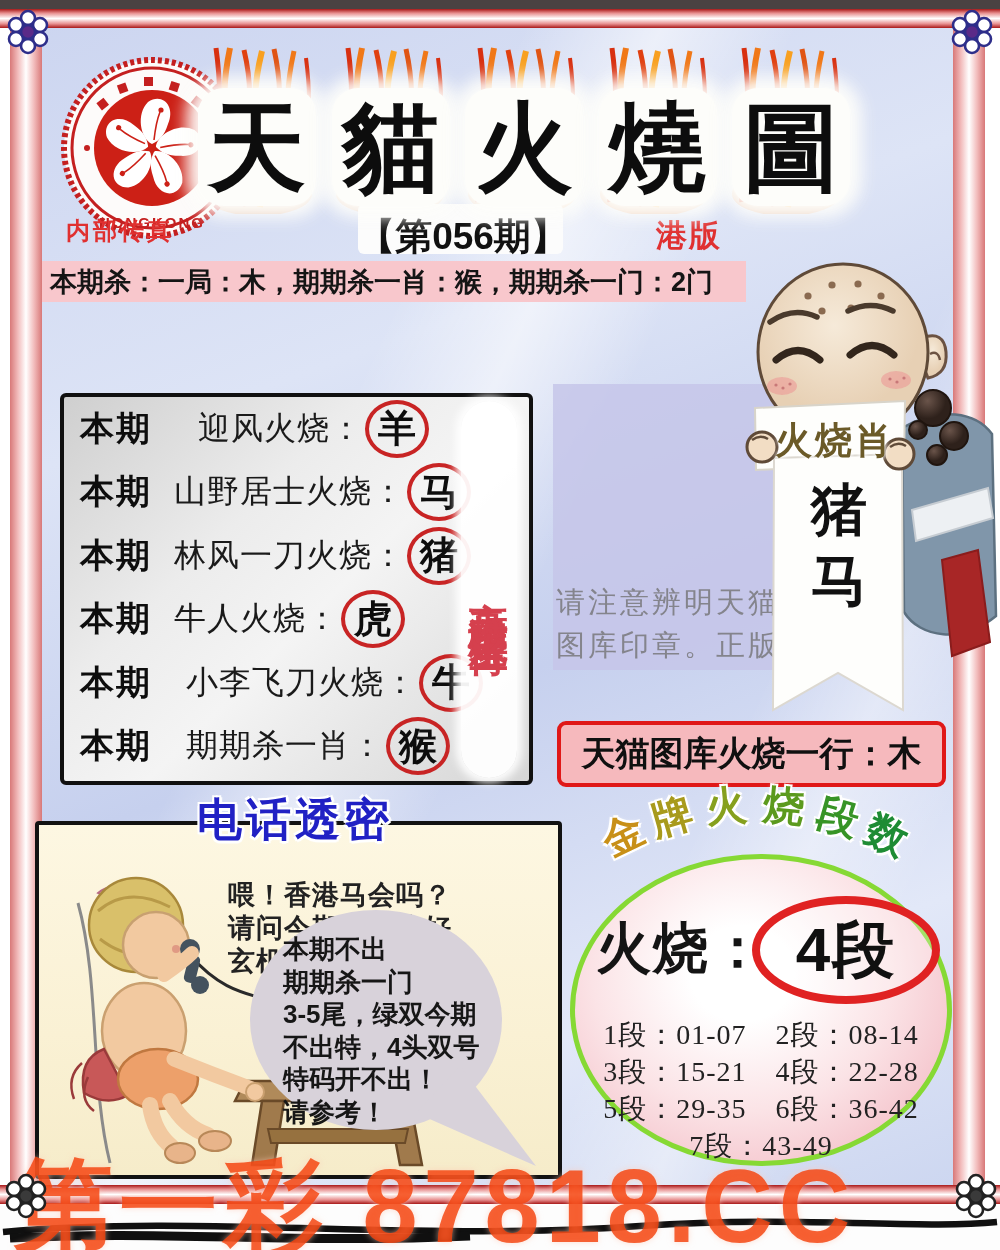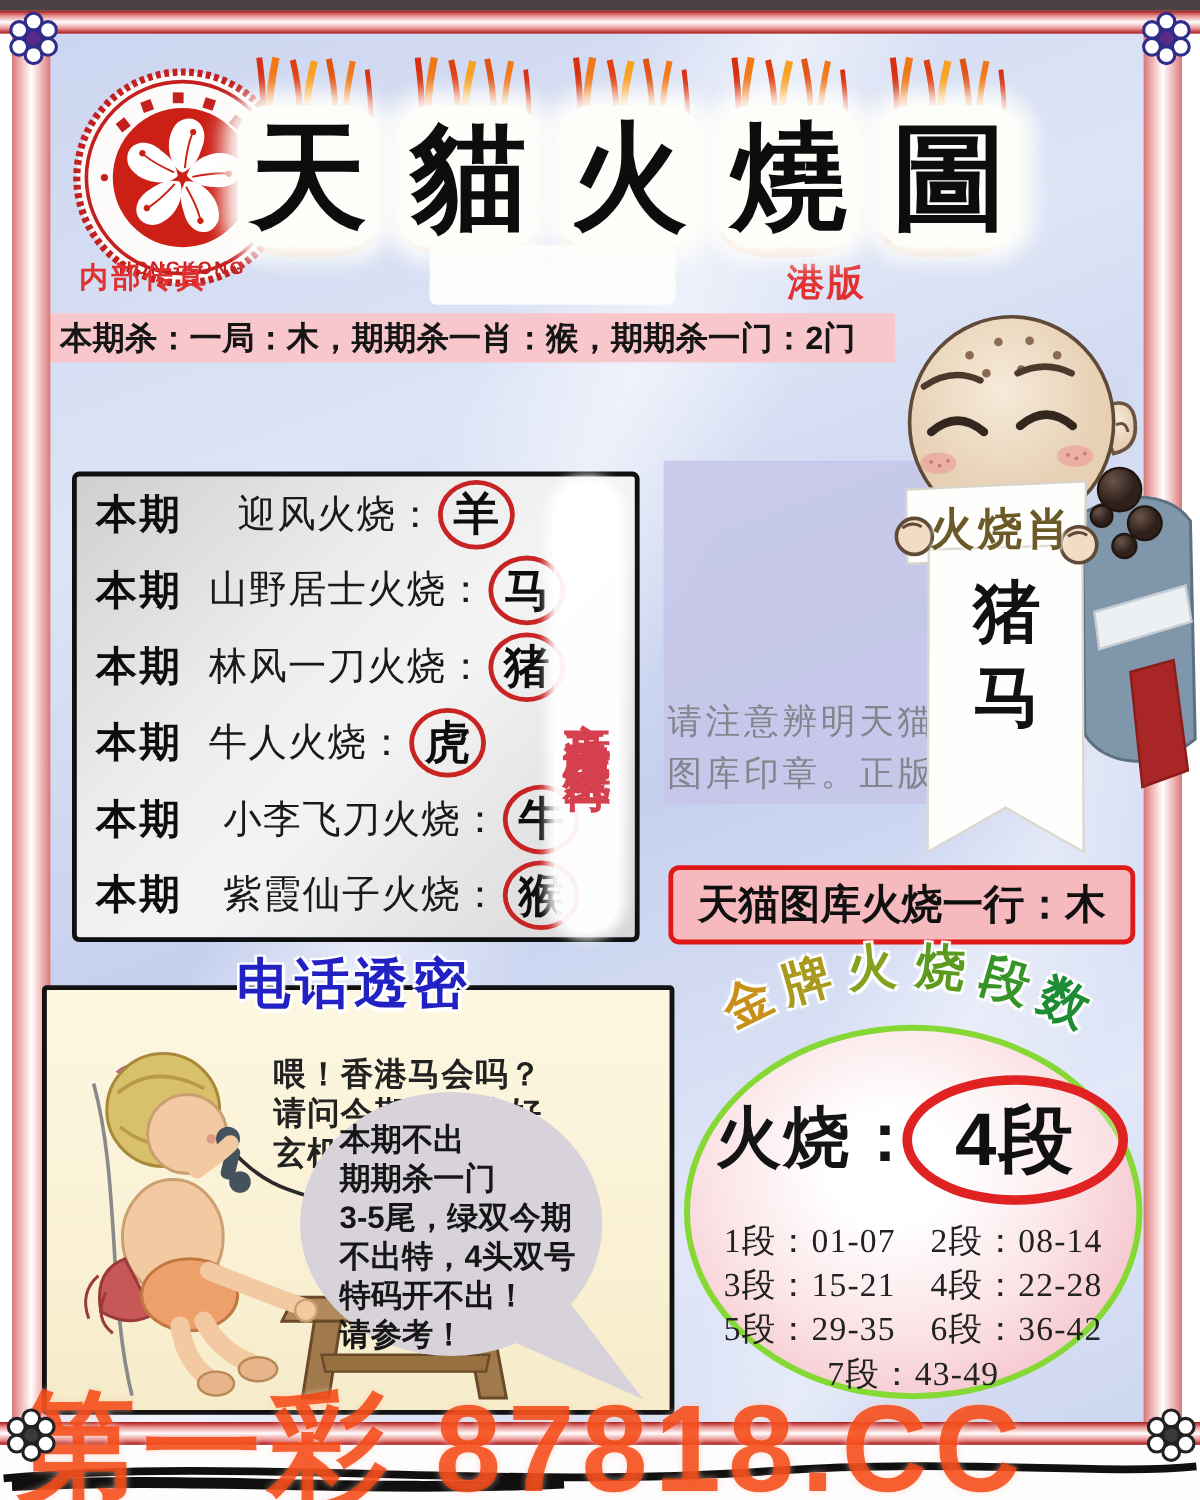--- a/index.html
+++ b/index.html
@@ -190,20 +190,21 @@
             <path d="M2,-8 Q4,-26 8,-36" fill="none"></path>
             <circle cx="9" cy="-38" r="1.8"></circle>
           </g>
       </g>
       <circle r="4" fill="#cc2016"></circle>
     </g>
   </svg>
 
   <div class="tag-left">内部传真</div>
   <div class="issue-patch"></div>
+  <div class="issue">【第056期】</div>
   <div class="tag-right">港版</div>
 
   <div class="killbar">本期杀：一局：木，期期杀一肖：猴，期期杀一门：2门</div>
 
   <div class="mainbox">
     <div class="row">
       <span class="row-prefix">本期</span>
       <span class="row-label">迎风火烧：</span>
       <span class="zodiac-circle">羊</span>
     </div>
@@ -222,21 +223,21 @@
       <span class="row-label">牛人火烧：</span>
       <span class="zodiac-circle">虎</span>
     </div>
     <div class="row">
       <span class="row-prefix">本期</span>
       <span class="row-label">小李飞刀火烧：</span>
       <span class="zodiac-circle">牛</span>
     </div>
     <div class="row">
       <span class="row-prefix">本期</span>
-      <span class="row-label">紫霞仙子火烧：</span>
+      <span class="row-label">期期杀一肖：</span>
       <span class="zodiac-circle">猴</span>
     </div>
   </div>
   <div class="v-slogan">高手精准火烧生肖</div>
 
   <svg class="monk" viewBox="0 0 310 460">
     <path d="M212,170 C250,148 286,154 302,176 L306,358 C272,386 230,380 214,354 Z" fill="#8096aa" stroke="#5c7080" stroke-width="2.5"></path>
     <path d="M222,252 L298,230 L303,260 L226,283 Z" fill="#edf0f3" stroke="#c6ccd2" stroke-width="2"></path>
     <path d="M252,302 L288,292 L300,384 L262,398 Z" fill="#a82626" stroke="#8a1c1c" stroke-width="2"></path>
     <radialGradient id="bead" cx="35%" cy="30%">

